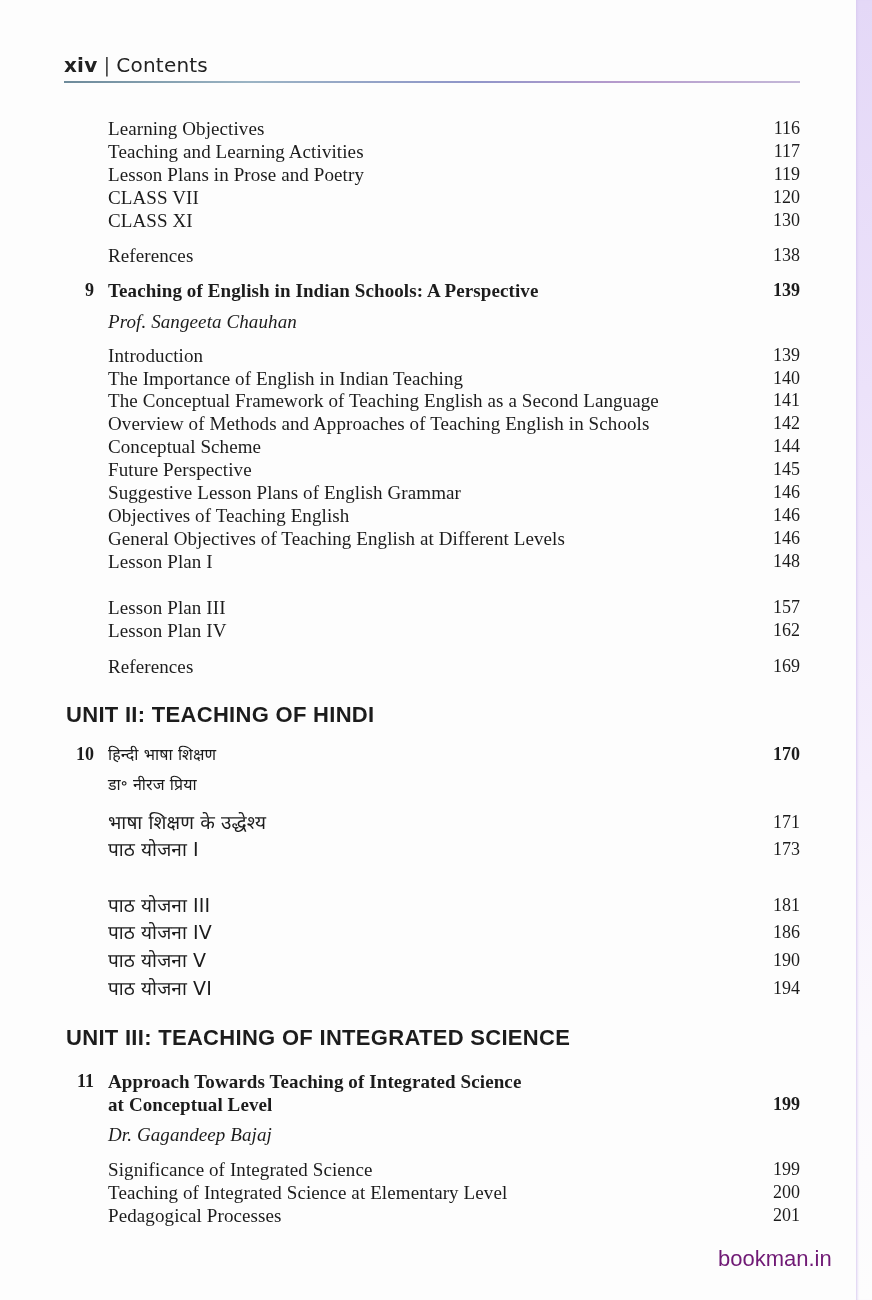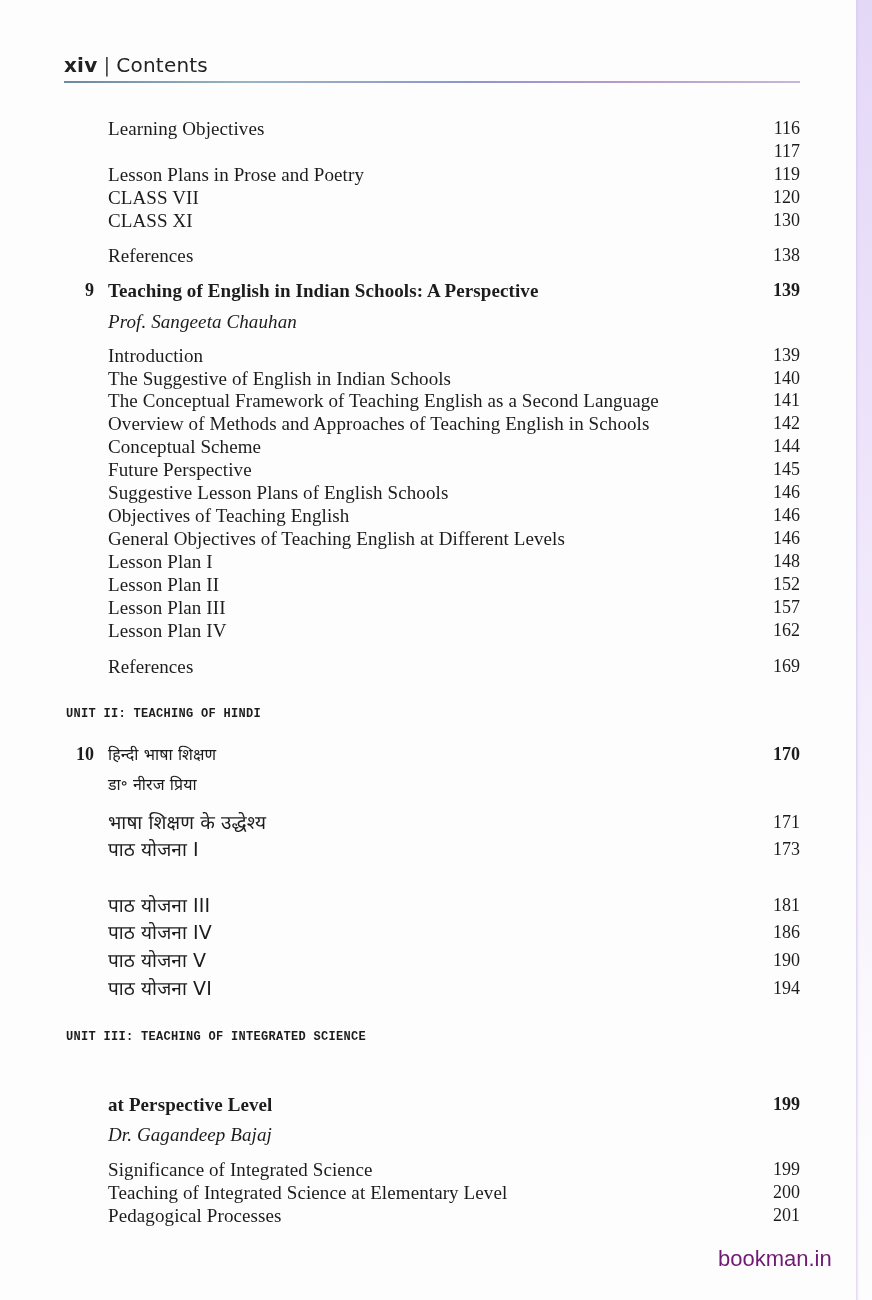--- a/index.html
+++ b/index.html
@@ -49,22 +49,22 @@
   .chapter .num {
     position: absolute; left: -44px; top: 0; width: 30px; text-align: right;
     font-family: "Liberation Serif", "DejaVu Serif", serif;
     font-weight: bold; font-size: 18px;
   }
   .chapter .title { font-weight: bold; font-size: 19px; }
   .chapter .page { font-weight: bold; }
   .author .title { font-style: italic; text-align: right; }
   .unit {
     position: absolute; left: 66px;
-    font-family: Liberation Mono, monospace;
-    font-weight: bold; font-size: 12px; line-height: 23px;
+    font-family: Liberation Sans, sans-serif;
+    font-weight: bold; font-size: 22px; line-height: 23px;
     letter-spacing: 0.3px;
   }
   .hindi .title {
     font-family: "DejaVu Sans", "Liberation Sans", sans-serif;
     font-size: 19px;
   }
   .hindi-head .title {
     font-family: "DejaVu Sans", "Liberation Sans", sans-serif;
     font-size: 16px;
   }
@@ -84,20 +84,21 @@
 </div>
 <div class="rule"></div>
 
 <div class="toc">
 
   <div class="row" style="top:100px">
     <span class="title">Learning Objectives</span>
     <span class="page">116</span>
   </div>
   <div class="row" style="top:123px">
+    <span class="title">Teaching and Learning Activities</span>
     <span class="page">117</span>
   </div>
   <div class="row" style="top:146px">
     <span class="title">Lesson Plans in Prose and Poetry</span>
     <span class="page">119</span>
   </div>
   <div class="row" style="top:169px">
     <span class="title">CLASS VII</span>
     <span class="page">120</span>
   </div>
@@ -116,58 +117,54 @@
     <span class="page">139</span>
   </div>
   <div class="row author" style="top:293px">
     <span class="title">Prof. Sangeeta Chauhan</span>
   </div>
   <div class="row" style="top:327px">
     <span class="title">Introduction</span>
     <span class="page">139</span>
   </div>
   <div class="row" style="top:350px">
-    <span class="title">The Suggestive of English in Indian Schools</span>
+    <span class="title">The Importance of English in Indian Teaching</span>
     <span class="page">140</span>
   </div>
   <div class="row" style="top:372px">
     <span class="title">The Conceptual Framework of Teaching English as a Second Language</span>
     <span class="page">141</span>
   </div>
   <div class="row" style="top:395px">
     <span class="title">Overview of Methods and Approaches of Teaching English in Schools</span>
     <span class="page">142</span>
   </div>
   <div class="row" style="top:418px">
     <span class="title">Conceptual Scheme</span>
     <span class="page">144</span>
   </div>
   <div class="row" style="top:441px">
     <span class="title">Future Perspective</span>
     <span class="page">145</span>
   </div>
   <div class="row" style="top:464px">
-    <span class="title">Suggestive Lesson Plans of English Schools</span>
+    <span class="title">Suggestive Lesson Plans of English Grammar</span>
     <span class="page">146</span>
   </div>
   <div class="row" style="top:487px">
     <span class="title">Objectives of Teaching English</span>
     <span class="page">146</span>
   </div>
   <div class="row" style="top:510px">
     <span class="title">General Objectives of Teaching English at Different Levels</span>
     <span class="page">146</span>
   </div>
   <div class="row" style="top:533px">
     <span class="title">Lesson Plan I</span>
     <span class="page">148</span>
-  </div>
-  <div class="row" style="top:556px">
-    <span class="title">Lesson Plan II</span>
-    <span class="page">152</span>
   </div>
   <div class="row" style="top:579px">
     <span class="title">Lesson Plan III</span>
     <span class="page">157</span>
   </div>
   <div class="row" style="top:602px">
     <span class="title">Lesson Plan IV</span>
     <span class="page">162</span>
   </div>
   <div class="row" style="top:638px">
@@ -205,22 +202,26 @@
     <span class="title">पाठ योजना V</span>
     <span class="page">190</span>
   </div>
   <div class="row hindi" style="top:960px">
     <span class="title">पाठ योजना VI</span>
     <span class="page">194</span>
   </div>
 
   <div class="unit" style="top:1009px">UNIT III: TEACHING OF INTEGRATED SCIENCE</div>
 
+  <div class="row chapter" style="top:1053px">
+    <span class="num">11</span>
+    <span class="title">Approach Towards Teaching of Integrated Science</span>
+  </div>
   <div class="row chapter" style="top:1076px">
-    <span class="title">at Perspective Level</span>
+    <span class="title">at Conceptual Level</span>
     <span class="page">199</span>
   </div>
   <div class="row author" style="top:1106px">
     <span class="title">Dr. Gagandeep Bajaj</span>
   </div>
   <div class="row" style="top:1141px">
     <span class="title">Significance of Integrated Science</span>
     <span class="page">199</span>
   </div>
   <div class="row" style="top:1164px">

